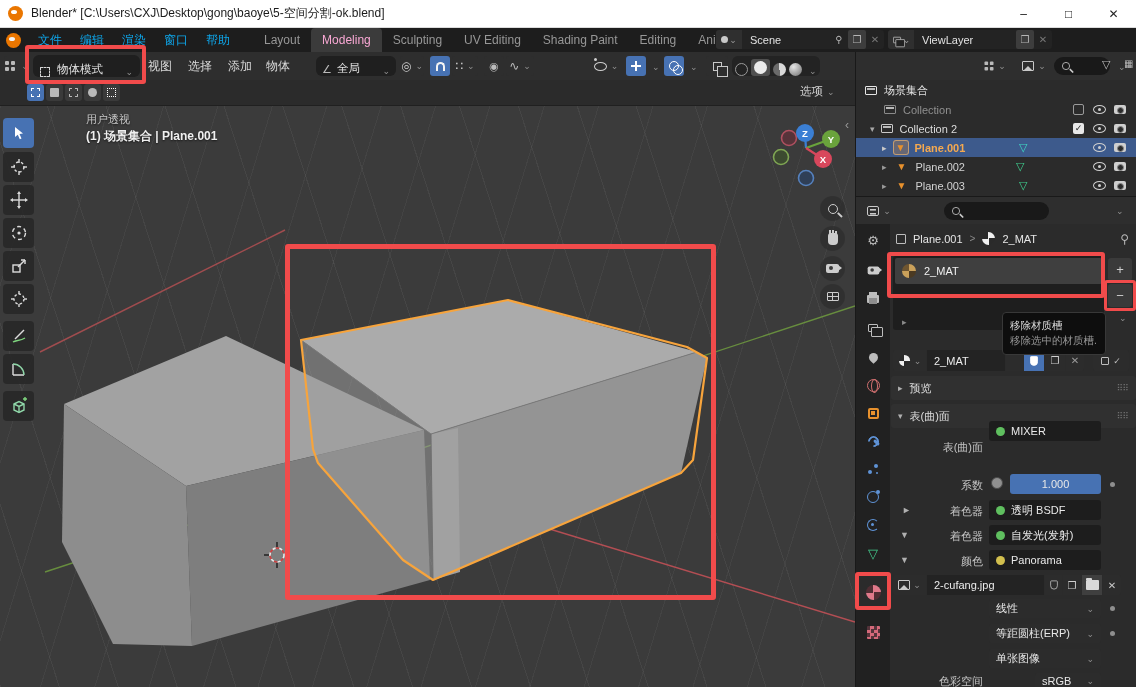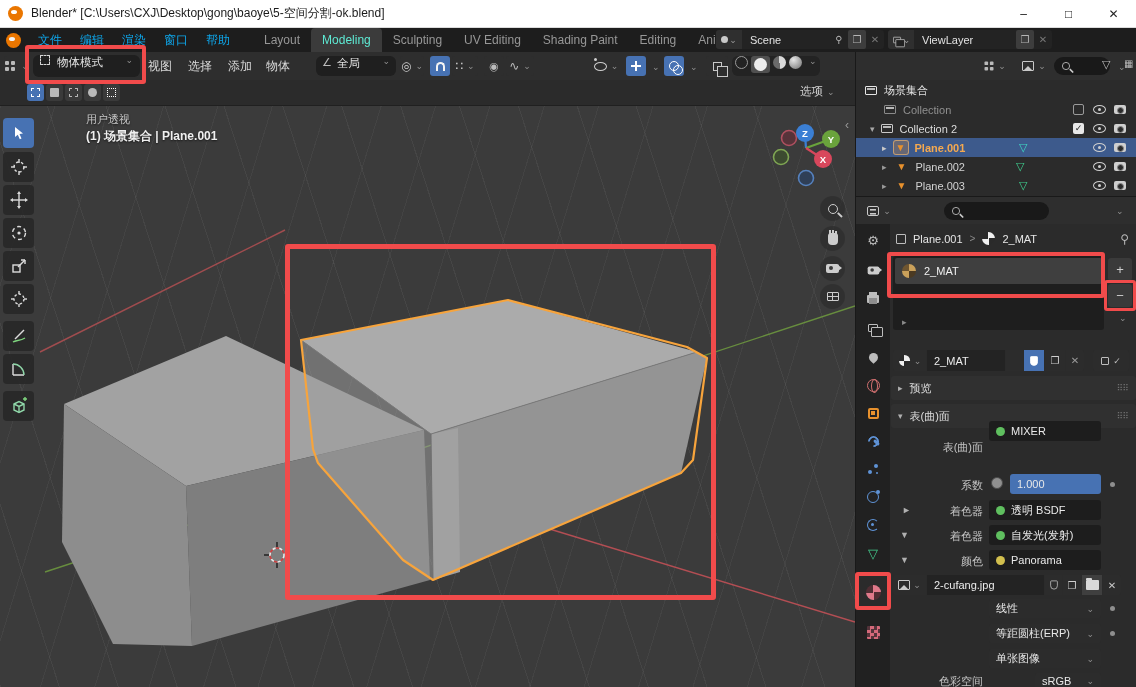--- a/index.html
+++ b/index.html
@@ -21,32 +21,32 @@
   .winbtn{width:45px;height:28px;display:flex;align-items:center;justify-content:center;font-size:12px;color:#222}
   .winbtns{position:absolute;right:0;top:0;display:flex}
 
   
   .topbar{left:0;top:28px;width:1136px;height:24px;background:#1d1d1d;display:flex;align-items:center;z-index:25}
   .blogo2{width:15px;height:15px;border-radius:50%;background:#ea7600;margin:0 8px 0 6px;position:relative}
   .blogo2::after{content:"";position:absolute;left:3px;top:4px;width:6px;height:4px;border-radius:50%;background:#f5f5f5}
   .menu-item{font-size:12px;color:#0ea5e9;padding:0 9px;height:24px;line-height:24px}
   .tabs{margin-left:14px;display:flex;height:24px}
   .wtab{font-size:12px;color:#979797;padding:0 11px;height:24px;line-height:24px;border-radius:4px 4px 0 0}
-  .wtab.active{background:#3b3b3b;color:#5eead4}
+  .wtab.active{background:#3b3b3b;color:#f9a8d4}
   .dbwidget{height:19px;background:#232323;border-radius:3px;display:flex;align-items:center;font-size:11px;color:#e2e2e2}
   .dbicon{width:26px;height:19px;background:#2f2f2f;border-radius:3px 0 0 3px;display:flex;align-items:center;justify-content:center;color:#bbb;font-size:9px;gap:1px}
   .mini{font-size:9px;color:#9a9a9a}
   .dbname{padding:0 8px;flex:1}
   .dbbtn{width:18px;height:19px;display:flex;align-items:center;justify-content:center;color:#b5b5b5;font-size:10px}
   .dbbtn.raised{background:#3d3d3d;border-radius:2px}
 
   
   .row2{left:0;top:52px;width:1136px;height:28px;background:var(--hdr);z-index:20}
   .row3{left:0;top:80px;width:855px;height:26px;background:#2b2b2b;border-bottom:1px solid #202020;z-index:20}
-  .hwidget{position:absolute;background:#222222;border-radius:6px;display:flex;align-items:flex-start;font-size:11.5px;color:#e3e3e3}
+  .hwidget{position:absolute;background:#222222;border-radius:6px;display:flex;align-items:flex-end;font-size:11.5px;color:#e3e3e3}
   .hmenu{position:absolute;font-size:12px;color:#dadada;top:0;height:28px;line-height:28px}
   .hbtn{position:absolute;border-radius:3px;display:flex;align-items:center;justify-content:center;background:#2e2e2e;color:#cfcfcf}
   .hbtn.on{background:var(--blue);color:#fff}
   .chev{color:#909090;font-size:9px;margin-left:4px}
   .dashsq{width:10px;height:10px;border:1.4px dashed #d8d8d8;border-radius:1px}
   .grid4{width:10px;height:10px;display:grid;grid-template-columns:4px 4px;grid-template-rows:4px 4px;gap:2px}
   .grid4 i{background:#b9b9b9;border-radius:1px}
   .magnet{width:9px;height:9px;border:2.5px solid #f3f3f3;border-bottom:none;border-radius:6px 6px 0 0}
   .plusg{position:relative;width:10px;height:10px}
   .plusg::before{content:"";position:absolute;left:4px;top:0;width:2px;height:10px;background:#fff}
@@ -605,21 +605,21 @@
       </div>
 
       <span class="plabel" style="left:1px;top:216px">表(曲)面</span>
       <div class="pwidget" style="top:197px">
         <span class="sockdot" style="background:#5fbf5f"></span>
         <span>MIXER</span>
       </div>
 
       <span class="plabel" style="left:1px;top:254px">系数</span>
       <span style="position:absolute;left:101px;top:253px;width:12px;height:12px;border-radius:50%;background:#8f8f8f;border:1.6px solid #4a4a4a"></span>
-      <div class="pwidget" style="left:120px;top:250px;width:91px;background:var(--blue);">
+      <div class="pwidget" style="left:120px;top:250px;width:91px;background:var(--blue);justify-content:center">
         <span>1.000</span>
       </div>
       <span class="deco" style="left:220px;top:258px"></span>
 
       <span class="exparrow" style="left:12px;top:281px">►</span>
       <span class="plabel" style="left:1px;top:280px">着色器</span>
       <div class="pwidget" style="top:276px">
         <span class="sockdot" style="background:#5fbf5f"></span>
         <span>透明 BSDF</span>
       </div>
@@ -670,20 +670,24 @@
       </div>
 
       <span class="plabel" style="left:1px;top:450px">色彩空间</span>
       <div class="pwidget dd" style="left:145px;top:449px;width:66px;height:16px">
         <span>sRGB</span>
         <span class="chev" style="margin-left:auto">⌄</span>
       </div>
     </div>
   </div>
 
+  <div class="tooltip">
+    <div class="tl1">移除材质槽</div>
+    <div class="tl2">移除选中的材质槽.</div>
+  </div>
 
   <div class="annot" style="left:25px;top:45px;width:121px;height:39px"></div>
   <div class="annot" style="left:285px;top:244px;width:431px;height:356px;border-width:5px"></div>
   <div class="annot" style="left:887px;top:252px;width:218px;height:46px"></div>
   <div class="annot" style="left:1104px;top:280px;width:32px;height:31px;border-width:3px"></div>
   <div class="annot" style="left:855px;top:572px;width:36px;height:38px"></div>
 
 </div>
 
 </body></html>

